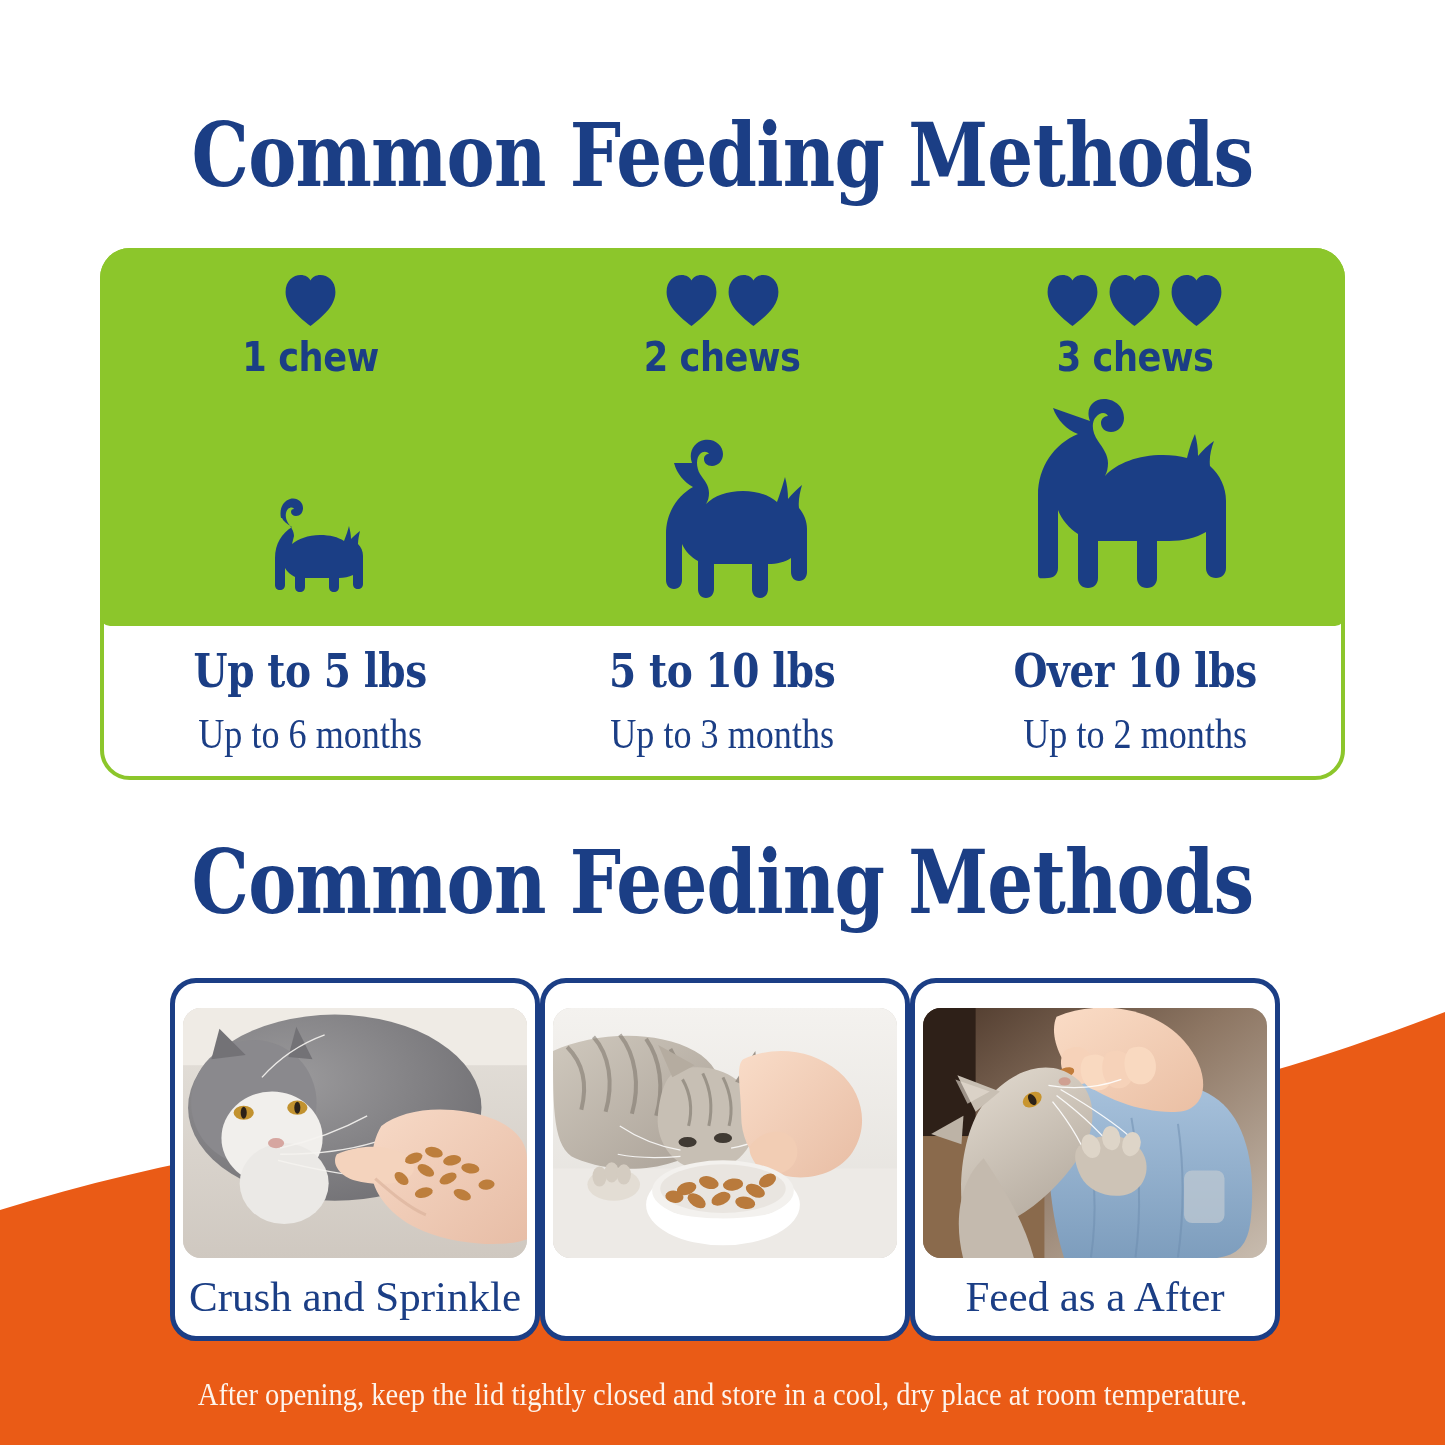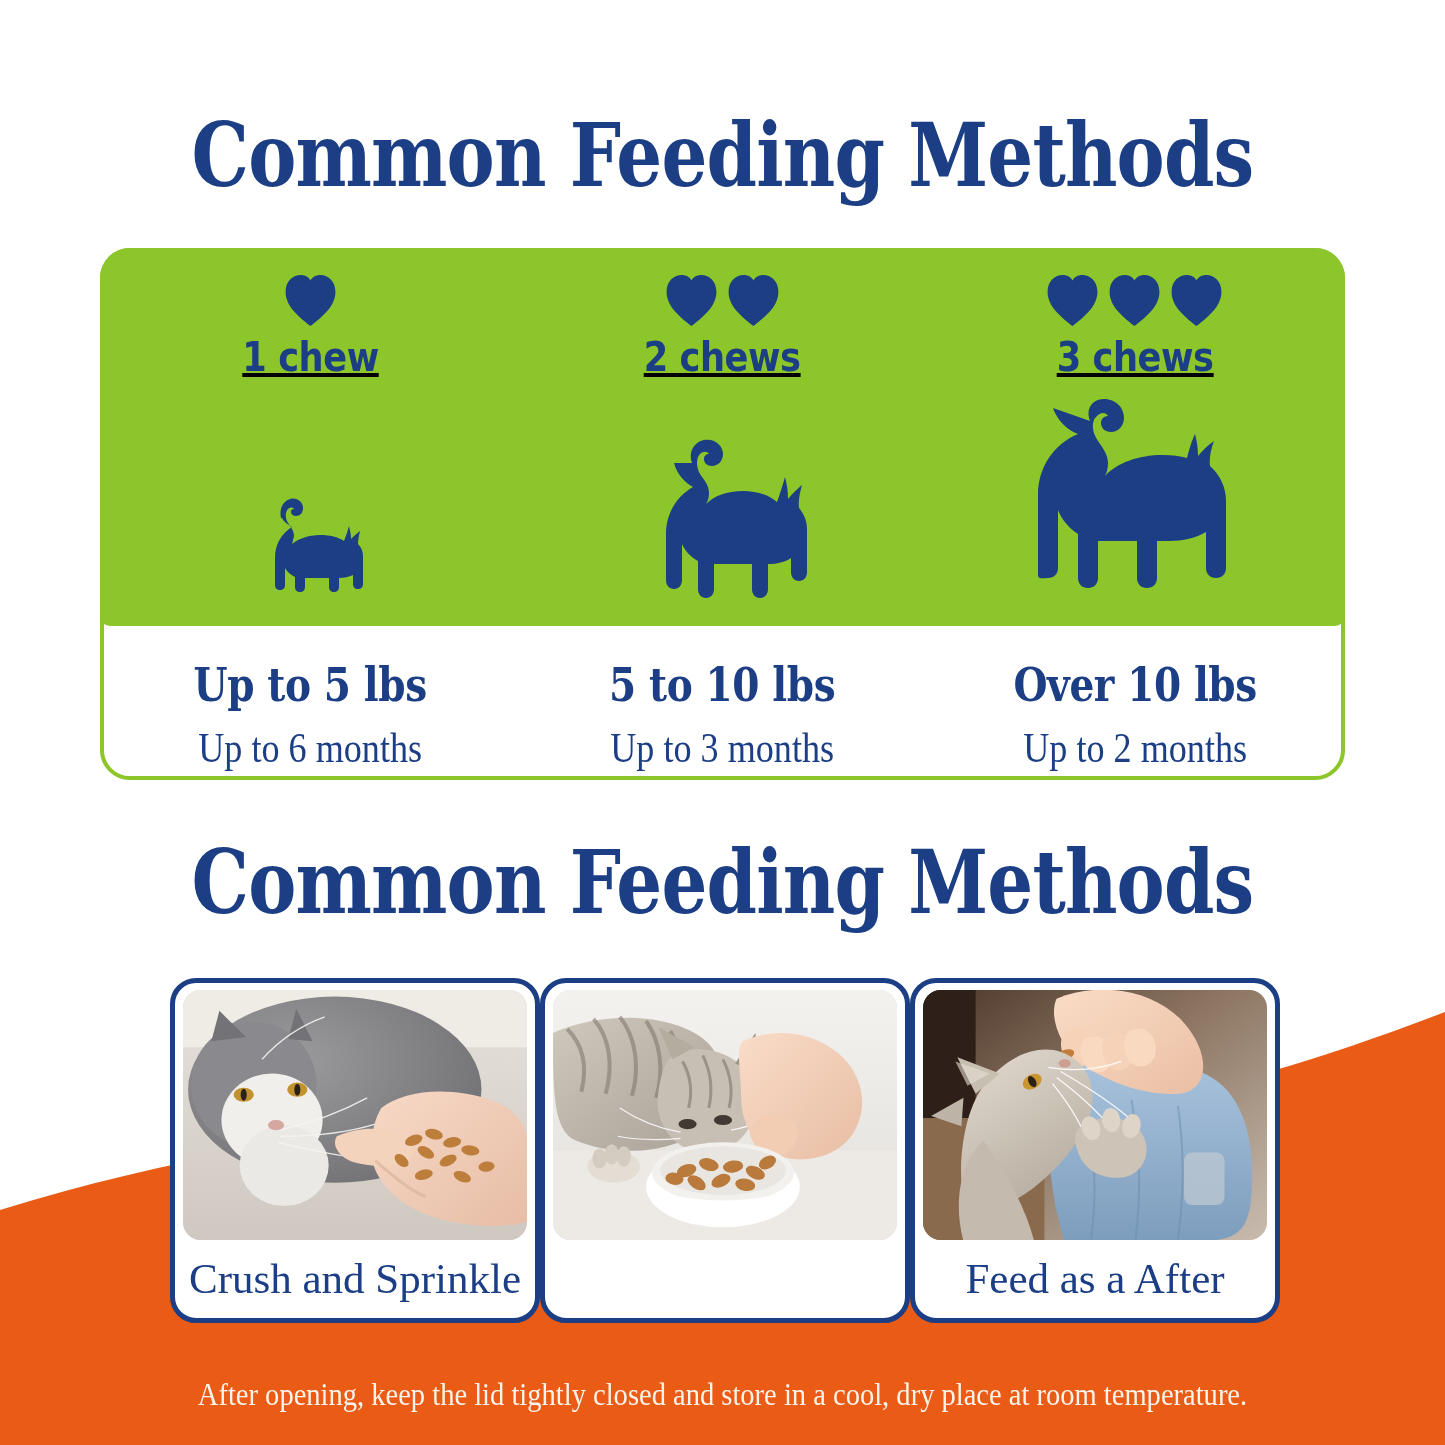--- a/index.html
+++ b/index.html
@@ -53,21 +53,20 @@
     left:-4px; top:-4px;
     width:1245px; height:378px;
     background:#8cc62b;
     border-radius:30px 30px 10px 10px;
   }
   .chart-cols {
     position:absolute;
     left:0; top:0;
     width:1237px; height:524px;
     display:flex;
-    text-decoration:underline;
   }
   .chart-col {
     flex:1 1 0;
     display:flex;
     flex-direction:column;
     align-items:center;
     position:relative;
   }
 
   .hearts {
@@ -100,21 +99,20 @@
     align-items:flex-end;
     justify-content:center;
   }
   .cat-svg { display:block; }
 
   .weight-block {
     position:absolute;
     top:392px;
     width:100%;
     text-align:center;
-    margin-top:14px;
   }
   .weight-main {
     color:#1b3e85;
     font-family:"DejaVu Serif", serif;
     font-weight:bold;
     font-size:46px;
     transform:scaleX(0.85);
     letter-spacing:-0.5px;
     white-space:nowrap;
   }
@@ -134,21 +132,21 @@
     width:1110px;
     display:flex;
     justify-content:space-between;
     z-index:4;
   }
   .method-card {
     width:403px;
     background:#ffffff;
     border:5px solid #1b3e85;
     border-radius:26px;
-    padding:7px 8px 0 8px;
+    padding:25px 8px 0 8px;
     overflow:hidden;
   }
   .method-photo {
     width:100%;
     height:250px;
     border-radius:18px;
     overflow:hidden;
     position:relative;
     background:#d7d3cd;
   }

